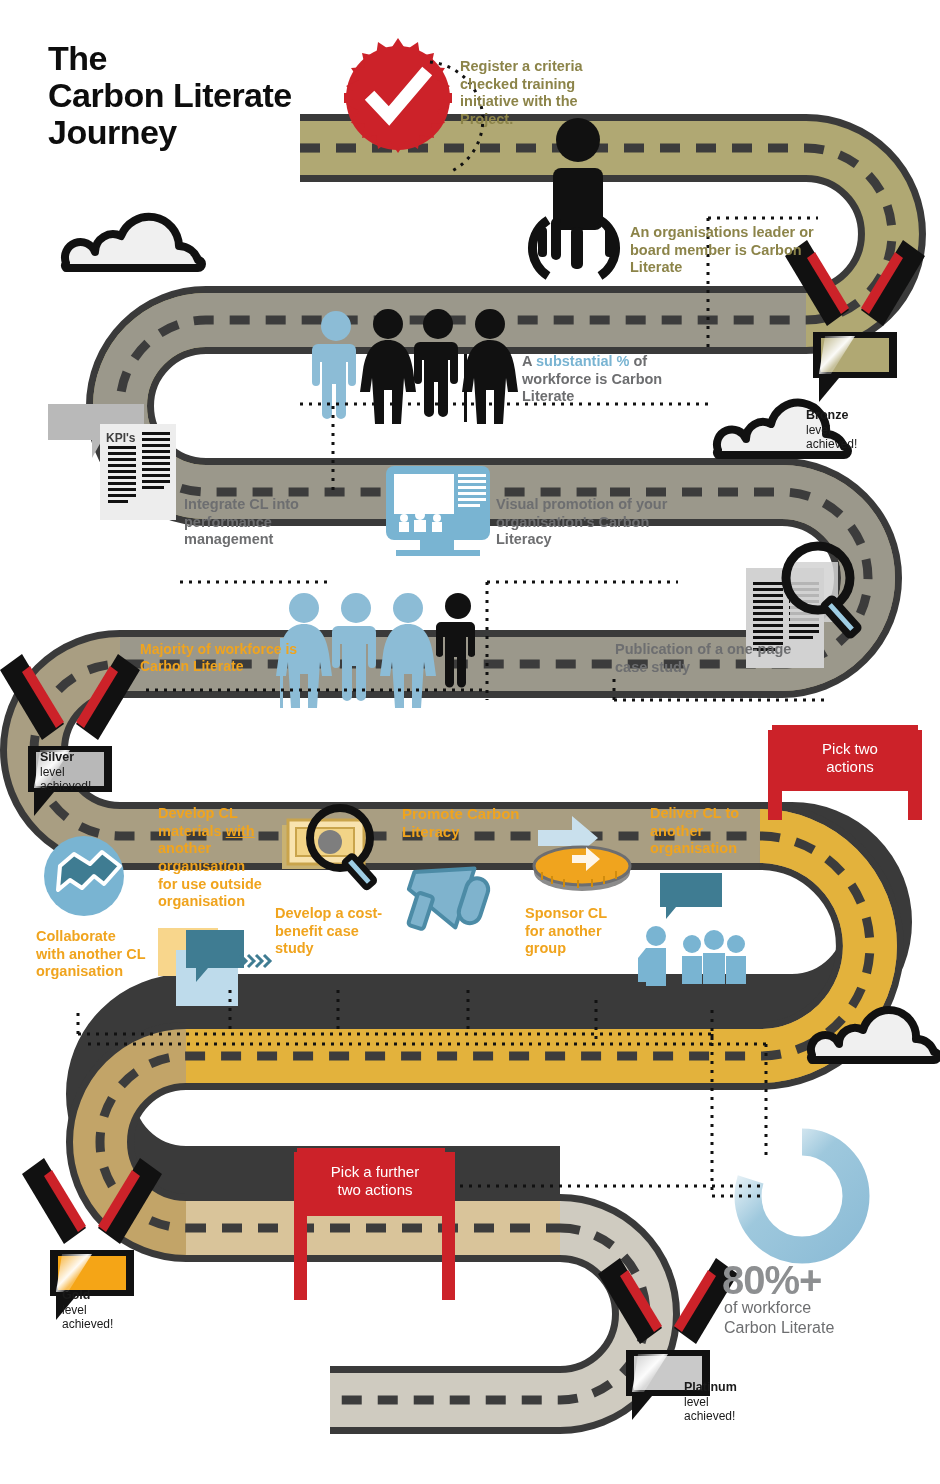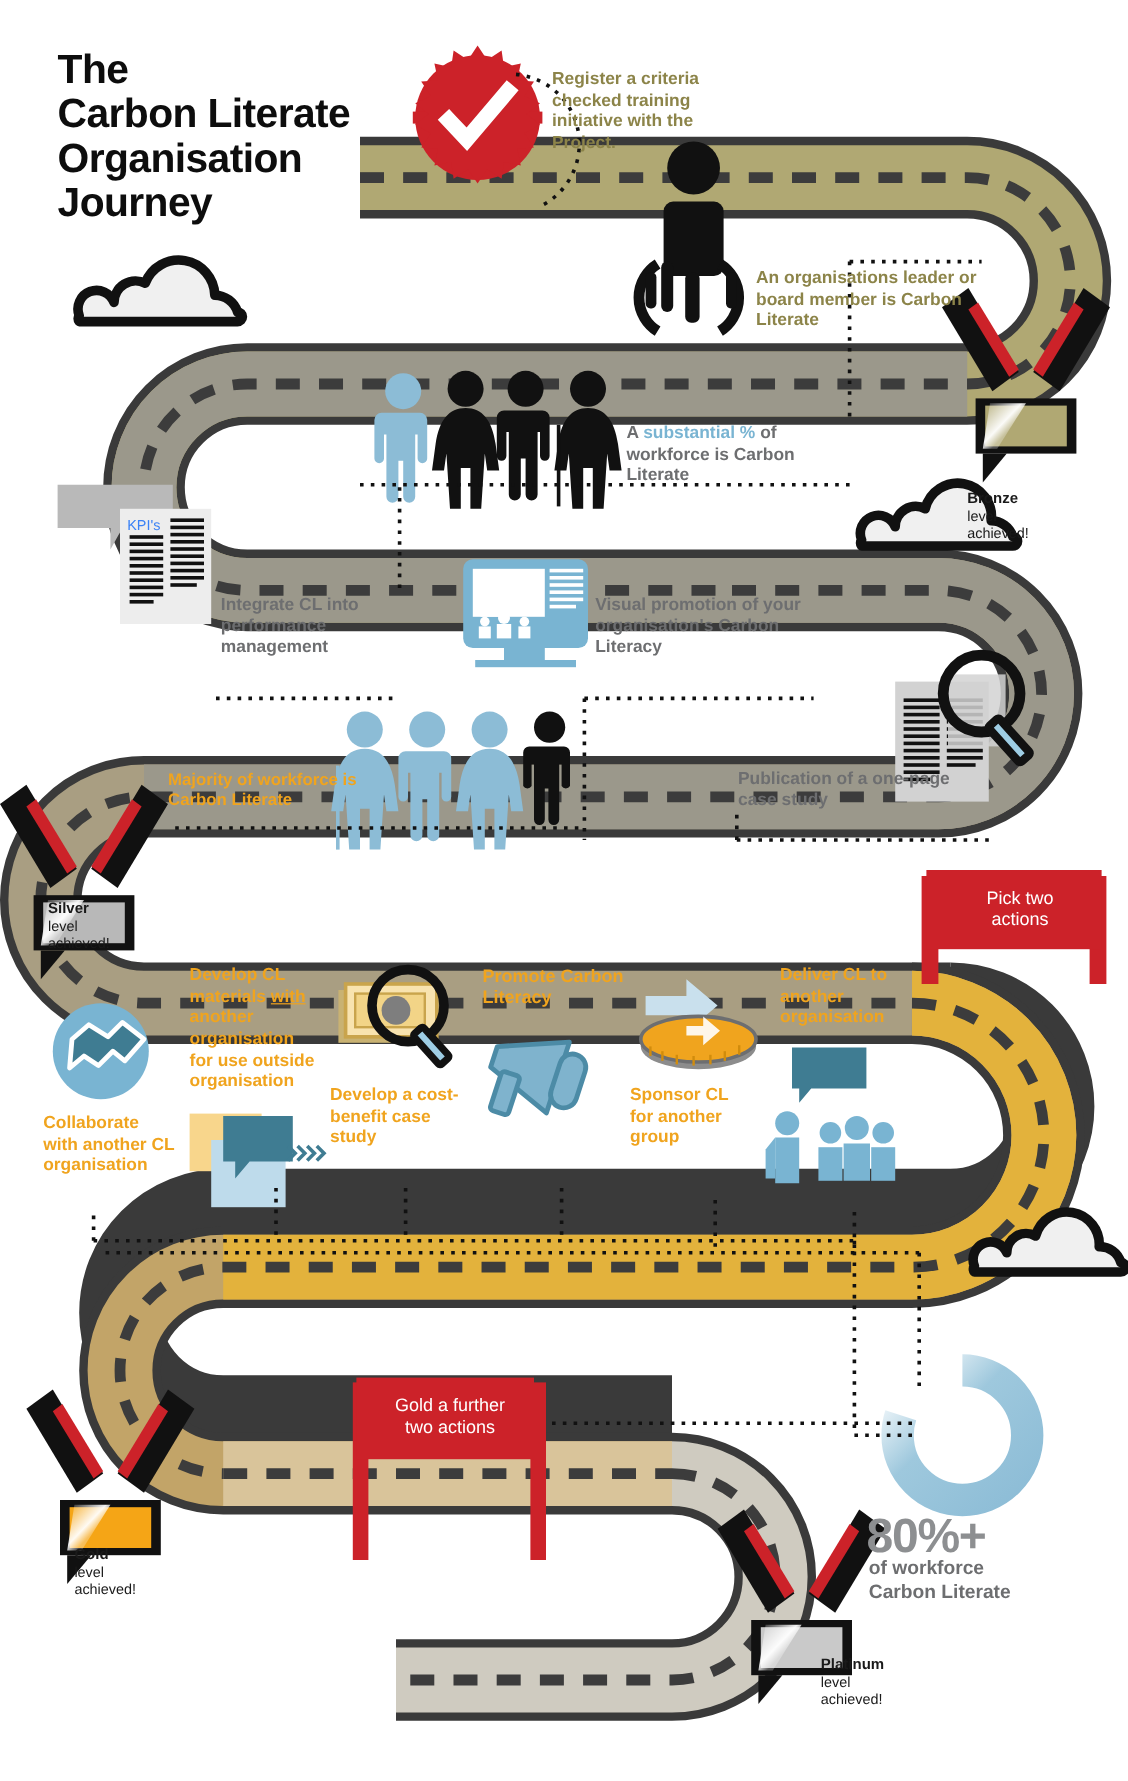--- a/index.html
+++ b/index.html
@@ -38,37 +38,37 @@
   
   #txt-collaborate { left:36px; top:928px; width:110px; font-size:14.5px; }
   #txt-developcl  { left:158px; top:805px; width:105px; font-size:14.5px; }
   #txt-costbenefit{ left:275px; top:905px; width:110px; font-size:14.5px; }
   #txt-promote    { left:402px; top:805px; width:135px; font-size:15px; }
   #txt-sponsor    { left:525px; top:905px; width:105px; font-size:14.5px; }
   #txt-deliver    { left:650px; top:805px; width:110px; font-size:14.5px; }
 
   .u { text-decoration:underline; }
   #pct-num { left:722px; top:1258px; font-size:40px; font-weight:bold; color:#8d8f91; letter-spacing:-1px; }
-  #pct-sub { left:724px; top:1298px; font-size:16px; font-weight:bold; color:#6d6e70; line-height:1.22; width:180px;}
+  #pct-sub { left:724px; top:1298px; font-size:16px; font-weight:normal; color:#6d6e70; line-height:1.22; width:180px;}
 
   
   .badge-label { position:absolute; font-size:12px; color:#1a1a1a; line-height:1.18; }
   .badge-label b { font-size:12.5px; }
   #lbl-bronze { left:806px; top:372px; width:80px;margin-top:36px; }
   #lbl-silver { left:40px; top:750px; width:80px; }
   #lbl-gold   { left:62px; top:1288px; width:80px; }
   #lbl-platinum{ left:684px; top:1380px; width:90px; }
 
   
   .banner-text { position:absolute; color:#ffffff; font-size:15px; line-height:1.2; text-align:center; font-weight:normal;}
   #bnr1 { left:780px; top:740px; width:140px; }
   #bnr2 { left:300px; top:1163px; width:150px; }
 
   
-  #kpi-word { left:106px; top:431px; font-size:12px; color:#3b82f6; font-weight:normal; }
+  #kpi-word { left:106px; top:431px; font-size:12px; color:#404040; font-weight:bold; }
 </style>
 </head>
 <body>
 
 <svg id="road-svg" viewBox="0 0 940 1484">
   <defs>
     <linearGradient id="fadeLeftBronze" x1="0" y1="0" x2="1" y2="0">
       <stop offset="0" stop-color="#b0a873" stop-opacity="0"></stop>
       <stop offset="1" stop-color="#b0a873" stop-opacity="1"></stop>
     </linearGradient>
@@ -439,21 +439,20 @@
     <path d="M338,990 V1034"></path>
     <path d="M468,990 V1034"></path>
     <path d="M596,1000 V1044"></path>
     <path d="M712,1010 V1044"></path>
   </g>
 </svg>
 
 <div id="title" class="abs">
   <div>The</div>
   <div>Carbon Literate</div>
-  <div>Organisation</div>
   <div>Journey</div>
 </div>
 
 <div id="txt-register" class="callout c-olive">Register a criteria checked training initiative with the Project.</div>
 <div id="txt-leader" class="callout c-olive">An organisations leader or board member is Carbon Literate</div>
 
 <div id="txt-substantial" class="callout c-grey"><span>A </span><span class="c-blue">substantial %</span><span> of workforce is Carbon Literate</span></div>
 
 <div id="txt-integrate" class="callout c-grey">Integrate CL into performance management</div>
 <div id="txt-visual" class="callout c-grey">Visual promotion of your organisation's Carbon Literacy</div>
@@ -467,21 +466,21 @@
 <div id="txt-costbenefit" class="callout c-orange">Develop a cost-benefit case study</div>
 <div id="txt-promote" class="callout c-orange">Promote Carbon Literacy</div>
 <div id="txt-sponsor" class="callout c-orange">Sponsor CL for another group</div>
 <div id="txt-deliver" class="callout c-orange">Deliver CL to another organisation</div>
 
 <div id="bnr1" class="banner-text">
   <div>Pick two</div>
   <div>actions</div>
 </div>
 <div id="bnr2" class="banner-text">
-  <div>Gold a further</div>
+  <div>Pick a further</div>
   <div>two actions</div>
 </div>
 
 <div id="lbl-bronze" class="badge-label">
   <b>Bronze</b><br>
   <span>level</span><br>
   <span>achieved!</span>
 </div>
 <div id="lbl-silver" class="badge-label">
   <b>Silver</b><br>

